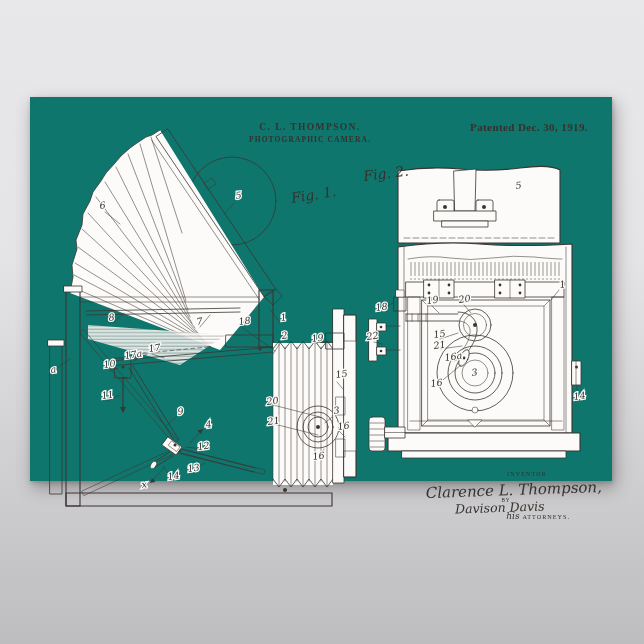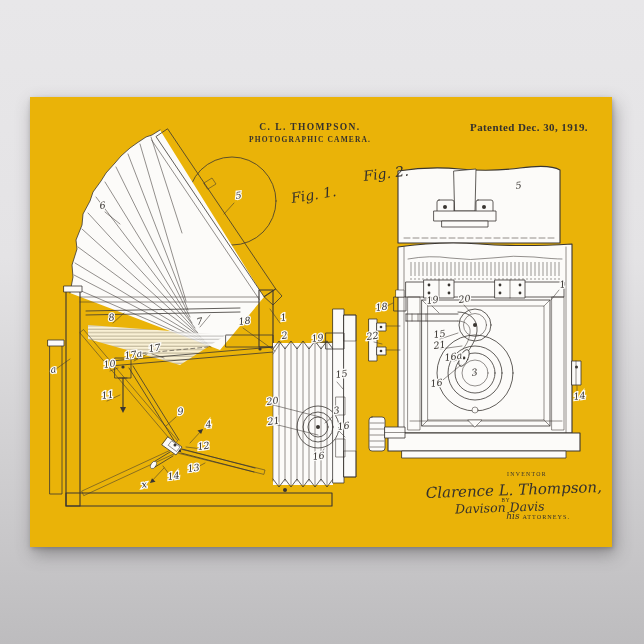--- a/index.html
+++ b/index.html
@@ -1,22 +1,22 @@
 <!DOCTYPE html>
 <html><head>
 <meta charset="utf-8">
 <style>
   html,body{margin:0;padding:0;width:644px;height:644px;overflow:hidden;}
   body{
     background:linear-gradient(180deg,#e8e7e9 0%,#e4e3e5 40%,#cccbcd 78%,#bdbcbe 100%);
     font-family:"Liberation Serif",serif;
   }
   .poster{
-    position:absolute;left:30px;top:97px;width:582px;height:450px;
-    background:#eab308;
+    position:absolute;left:30px;top:97px;width:582px;height:384px;
+    background:#0f766e;
     box-shadow:3px 7px 16px rgba(70,68,72,.45),1px 2px 4px rgba(70,68,72,.3);
     text-decoration:underline;
   }
   svg{display:block;}
   .ink{stroke:#3a3632;fill:none;stroke-width:.8;stroke-linecap:round;stroke-linejoin:round;}
   .ink2{stroke-width:1.1;}
   .thin{stroke-width:.55;}
   .dash{stroke-dasharray:4 3;stroke-width:.6;}
   .wfill{fill:#fcfbf9;}
   .dot{fill:#3a3632;stroke:none;}

